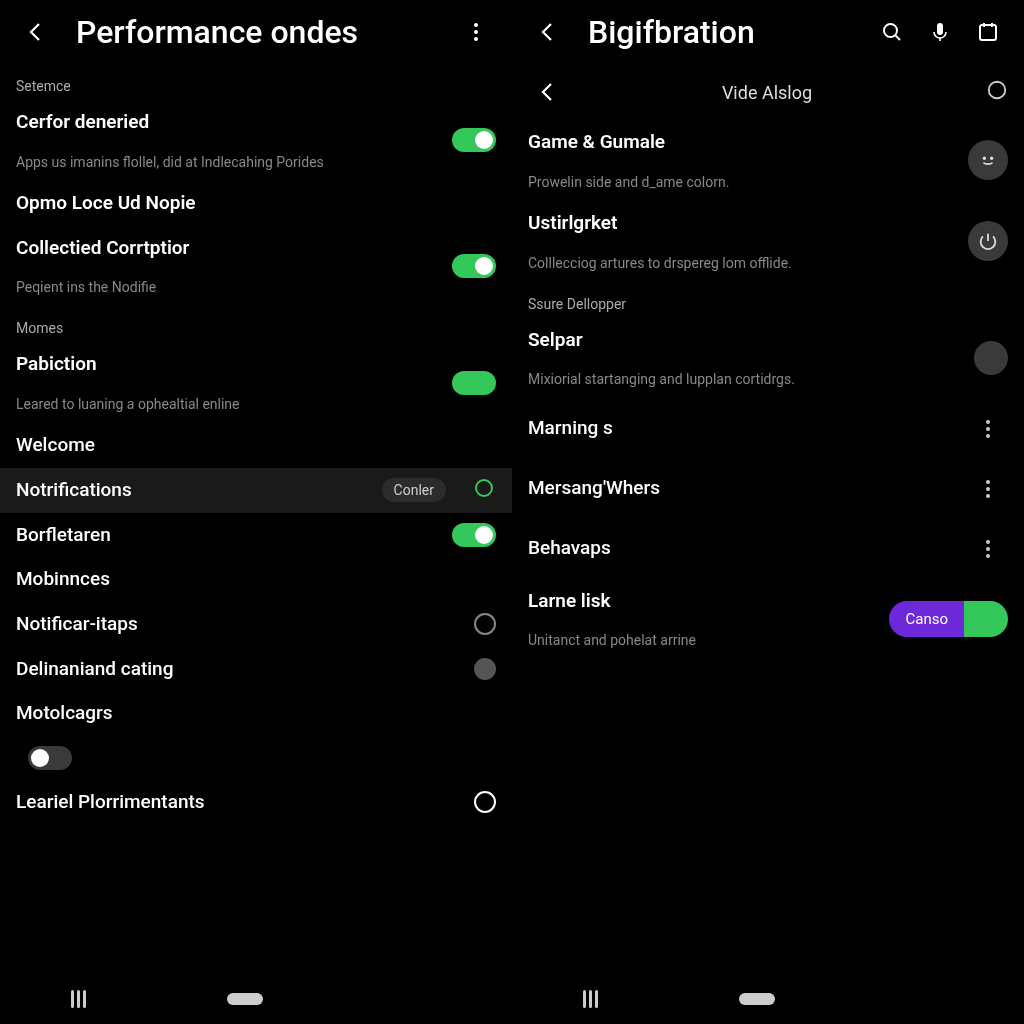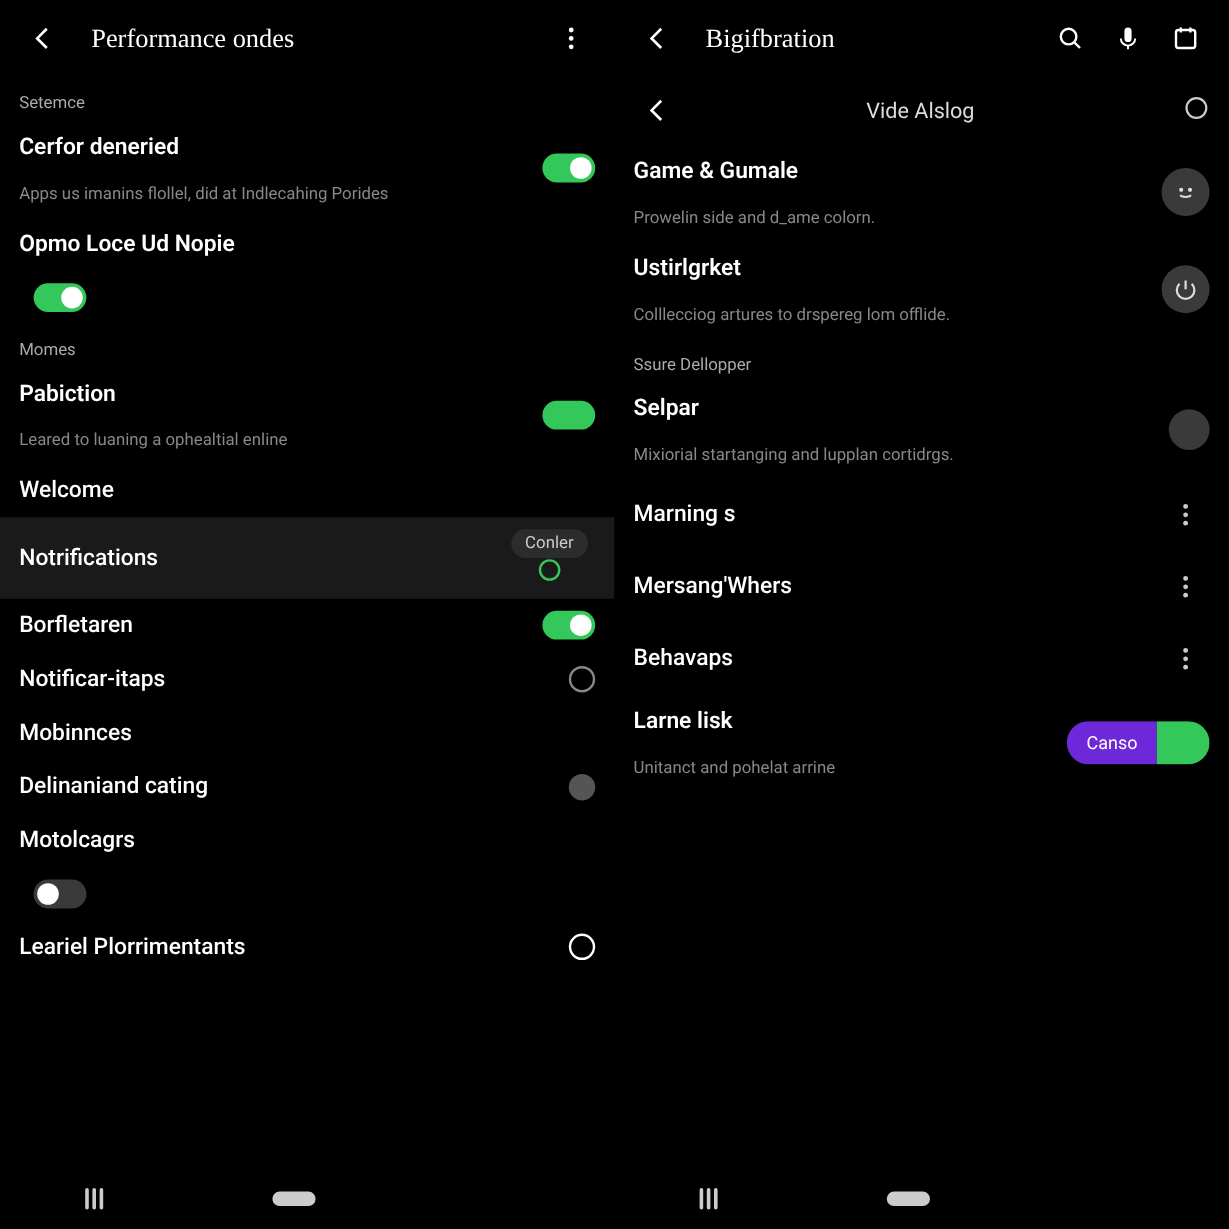--- a/index.html
+++ b/index.html
@@ -1,33 +1,33 @@
 <!DOCTYPE html>
 <html><head>
 <meta charset="utf-8">
 <style>
 * { margin:0; padding:0; box-sizing:border-box; }
 html, body { width:1024px; height:1024px; background:#000; color:#fff; font-family:-apple-system,BlinkMacSystemFont,"Segoe UI",Roboto,sans-serif; overflow:hidden; }
 .screen { position:absolute; top:0; width:512px; height:1024px; display:flex; flex-direction:column; }
 .left-screen { left:0; }
 .right-screen { left:512px; }
 .appbar { display:flex; align-items:center; height:64px; padding:0 16px; }
-.appbar-title { font-size:22px; font-weight:500; margin-left:20px; flex:1;font-family:Liberation Serif, serif; }
+.appbar-title { font-size:32px; font-weight:500; margin-left:20px; flex:1; }
 .icon-btn { width:40px; height:40px; display:flex; align-items:center; justify-content:center; cursor:pointer; }
 .icon-btn svg { width:24px; height:24px; }
 .icon-group { display:flex; align-items:center; gap:8px; }
 .content { flex:1; overflow-y:auto; padding-bottom:60px; }
 .section-header { font-size:14px; color:#aaa; padding:14px 16px 6px; }
 .item { display:flex; align-items:center; padding:10px 16px; position:relative; }
 .item.selected { background:#1a1a1a;gap:36px; }
 .item-body { flex:1; min-width:0; }
 .item-title { font-size:19px; font-weight:500; line-height:1.3; }
 .item-title.bold { font-weight:600; }
 .item-sub { font-size:14px; color:#888; margin-top:18px; line-height:1.3; }
-.trailing { margin-left:12px; display:flex; align-items:flex-start;flex-direction:column; }
+.trailing { margin-left:12px; display:flex; align-items:flex-start; }
 
 .toggle { width:44px; height:24px; border-radius:12px; position:relative; background:#3a3a3a; }
 .toggle.on { background:#34c759; }
 .toggle .knob { position:absolute; width:18px; height:18px; border-radius:50%; background:#fff; top:3px; left:3px; transition:left .1s; }
 .toggle.on .knob { left:23px; }
 .toggle.outline { background:transparent; }
 .toggle.outline .knob { border:2px solid #34c759; background:transparent; width:18px; height:18px; top:1px; left:23px; }
 
 .radio { width:22px; height:22px; border:2px solid #888; border-radius:50%; }
 .radio.filled { background:#555; border-color:#555; }
@@ -87,20 +87,24 @@
         </div>
     </div>
 
     <div class="item">
       <div class="item-body">
           <div class="item-title bold">Opmo Loce Ud Nopie</div>
         </div>
     </div>
 
     <div class="item">
+      <div class="item-body">
+        <div class="item-title bold">Collectied Corrtptior</div>
+        <div class="item-sub">Peqient ins the Nodifie</div>
+      </div>
       <div class="trailing">
           <div class="toggle on">
             <div class="knob"></div>
           </div>
         </div>
     </div>
 
     <div class="section-header">Momes</div>
 
     <div class="item">
@@ -137,30 +141,30 @@
         </div>
       <div class="trailing">
           <div class="toggle on">
             <div class="knob"></div>
           </div>
         </div>
     </div>
 
     <div class="item">
       <div class="item-body">
+          <div class="item-title">Mobinnces</div>
+        </div>
+    </div>
+
+    <div class="item">
+      <div class="item-body">
           <div class="item-title">Notificar-itaps</div>
         </div>
       <div class="trailing">
           <div class="radio"></div>
-        </div>
-    </div>
-
-    <div class="item">
-      <div class="item-body">
-          <div class="item-title">Mobinnces</div>
         </div>
     </div>
 
     <div class="item">
       <div class="item-body">
           <div class="item-title">Delinaniand cating</div>
         </div>
       <div class="trailing">
           <div class="radio filled"></div>
         </div>

